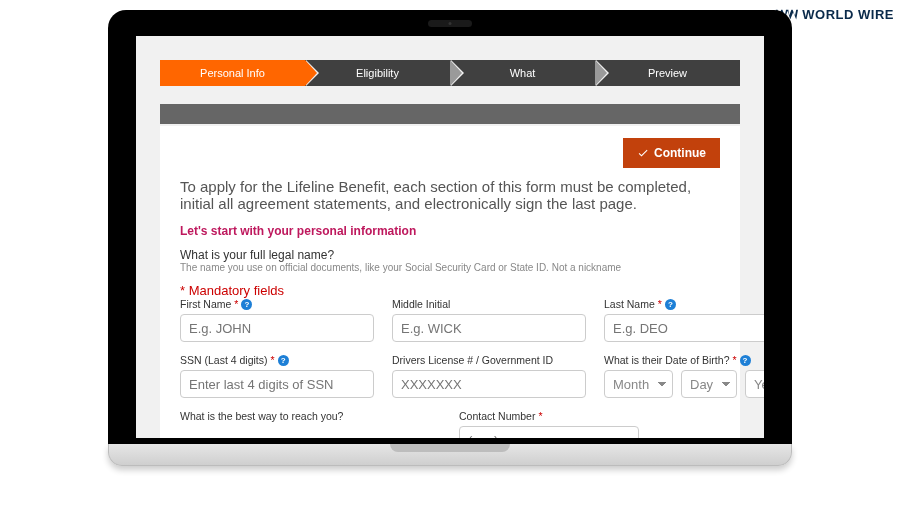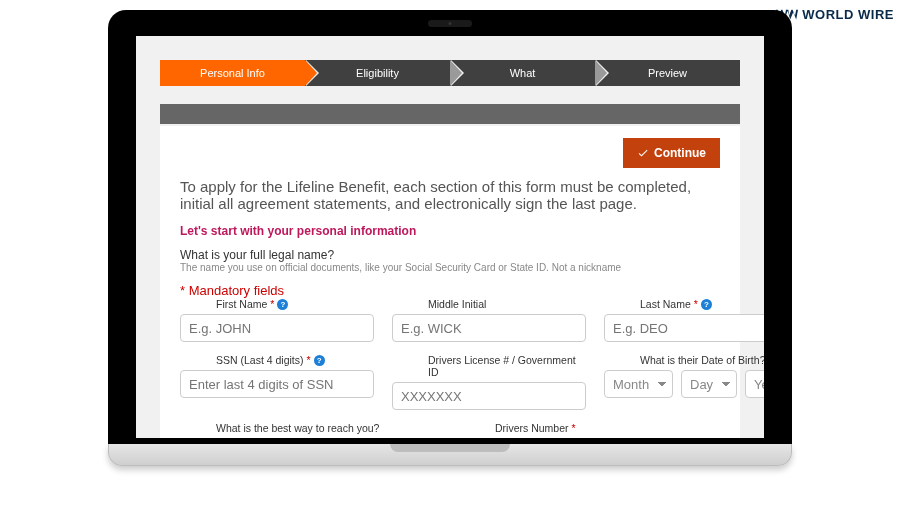--- a/index.html
+++ b/index.html
@@ -45,21 +45,21 @@
     .intro { color: #555; font-size: 15px; margin-bottom: 12px; }
     .section-head { font-weight: bold; font-size: 12px; color: #be185d; margin-bottom: 10px; }
     .q { font-size: 12px; color: #333; }
     .hint { font-size: 10px; color: #888; margin-bottom: 10px; }
 
     .mandatory { color: #c00; font-size: 13px; }
 
     .row { display: flex; gap: 18px; margin-bottom: 12px; }
     .col { display: flex; flex-direction: column; }
     .w1 { flex: 1; }
-    .label { font-size: 10.5px; color: #333; margin-bottom: 4px; display: flex; align-items: center; gap: 3px; margin-left: 36px; }
+    .label { font-size: 10.5px; color: #333; margin-bottom: 4px; display: flex; align-items: center; gap: 3px; }
     .req { color: #c00; }
     .info { display: inline-flex; width: 11px; height: 11px; border-radius: 50%; background: #1d7fd6; color: #fff; font-size: 8px; font-weight: bold; align-items: center; justify-content: center; }
 
     input.field, select.field { height: 28px; border: 1px solid #ccc; border-radius: 4px; padding: 0 8px; font-size: 13px; color: #888; background: #fff; }
     select.field { appearance: none; background-image: linear-gradient(45deg, transparent 50%, #888 50%), linear-gradient(-45deg, transparent 50%, #888 50%); background-position: right 10px center, right 6px center; background-size: 4px 4px; background-repeat: no-repeat; padding-right: 22px; }
     .dob { display: flex; gap: 8px; }
     .dob select { flex: 1; }
   </style>
 </head>
 <body>
@@ -172,21 +172,21 @@
             </div>
           </div>
 
           <div class="row">
             <div class="col" style="flex:1">
               <span class="label">What is the best way to reach you?</span>
 
             </div>
             <div class="col" style="flex:1">
               <span class="label">
-                  <span>Drivers Number</span> 
+                  <span>Contact Number</span> 
                   <span class="req">*</span>
                 </span>
               <input class="field" style="max-width: 180px;" placeholder="(___) ___-____">
             </div>
           </div>
 
         </div>
       </div>
     </div>
   </div>

